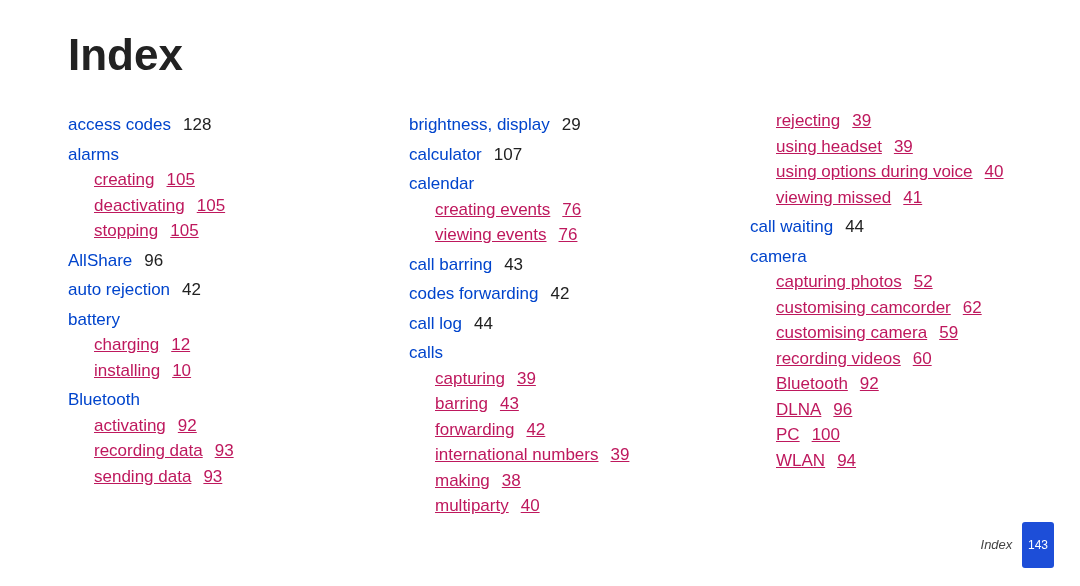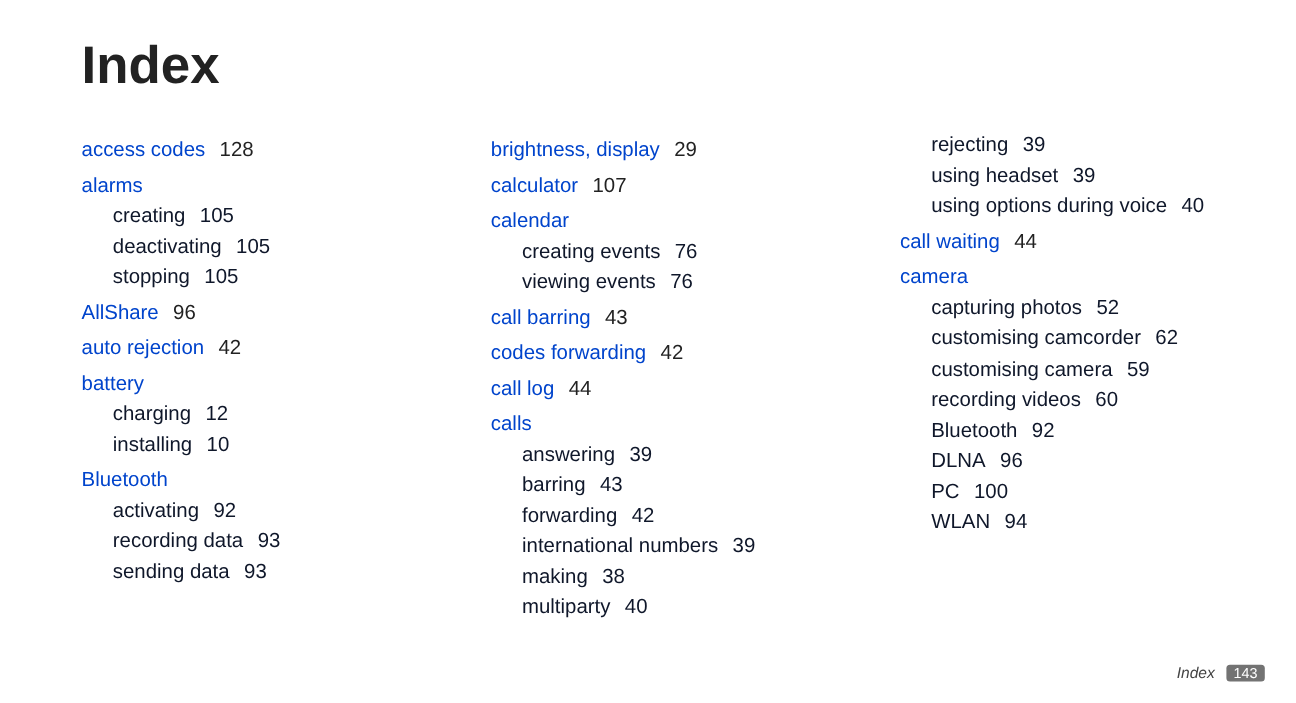--- a/index.html
+++ b/index.html
@@ -33,42 +33,43 @@
     }
     .main-entry {
       color: #0044cc;
       margin-top: 4px;
     }
     .main-entry .num {
       color: #222;
       margin-left: 12px;
     }
     .sub {
-      color: #0f172a;
+      color: #be185d;
       margin-left: 26px;
+      text-decoration: underline;
     }
     .sub .num {
       margin-left: 12px;
     }
     .footer {
       position: absolute;
       bottom: 18px;
       right: 26px;
       font-size: 13px;
     }
     .footer-label {
       font-style: italic;
       color: #444;
       margin-right: 6px;
     }
     .footer-page {
       display: inline-block;
-      background: #737373;
+      background: #1d4ed8;
       color: #fff;
-      padding: 0 6px;
+      padding: 16px 6px;
       border-radius: 3px;
       font-style: normal;
       font-size: 12px;
     }
   </style>
 </head>
 <body>
 
 <div class="title">Index</div>
 
@@ -92,31 +93,32 @@
   <div class="col">
       <div class="main-entry"><span>brightness, display</span><span class="num">29</span></div>
       <div class="main-entry"><span>calculator</span><span class="num">107</span></div>
       <div class="main-entry"><span>calendar</span></div>
       <div class="sub"><span>creating events</span><span class="num">76</span></div>
       <div class="sub"><span>viewing events</span><span class="num">76</span></div>
       <div class="main-entry"><span>call barring</span><span class="num">43</span></div>
       <div class="main-entry"><span>codes forwarding</span><span class="num">42</span></div>
       <div class="main-entry"><span>call log</span><span class="num">44</span></div>
       <div class="main-entry"><span>calls</span></div>
-      <div class="sub"><span>answering</span><span class="num">39</span></div>
+      <div class="sub"><span>capturing</span><span class="num">39</span></div>
       <div class="sub"><span>barring</span><span class="num">43</span></div>
       <div class="sub"><span>forwarding</span><span class="num">42</span></div>
       <div class="sub"><span>international numbers</span><span class="num">39</span></div>
       <div class="sub"><span>making</span><span class="num">38</span></div>
       <div class="sub"><span>multiparty</span><span class="num">40</span></div>
     </div>
   <div class="col">
       <div class="sub"><span>rejecting</span><span class="num">39</span></div>
       <div class="sub"><span>using headset</span><span class="num">39</span></div>
       <div class="sub"><span>using options during voice</span><span class="num">40</span></div>
+      <div class="sub"><span>viewing missed</span><span class="num">41</span></div>
       <div class="main-entry"><span>call waiting</span><span class="num">44</span></div>
       <div class="main-entry"><span>camera</span></div>
       <div class="sub"><span>capturing photos</span><span class="num">52</span></div>
       <div class="sub"><span>customising camcorder</span><span class="num">62</span></div>
       <div class="sub"><span>customising camera</span><span class="num">59</span></div>
       <div class="sub"><span>recording videos</span><span class="num">60</span></div>
       <div class="sub"><span>Bluetooth</span><span class="num">92</span></div>
       <div class="sub"><span>DLNA</span><span class="num">96</span></div>
       <div class="sub"><span>PC</span><span class="num">100</span></div>
       <div class="sub"><span>WLAN</span><span class="num">94</span></div>

